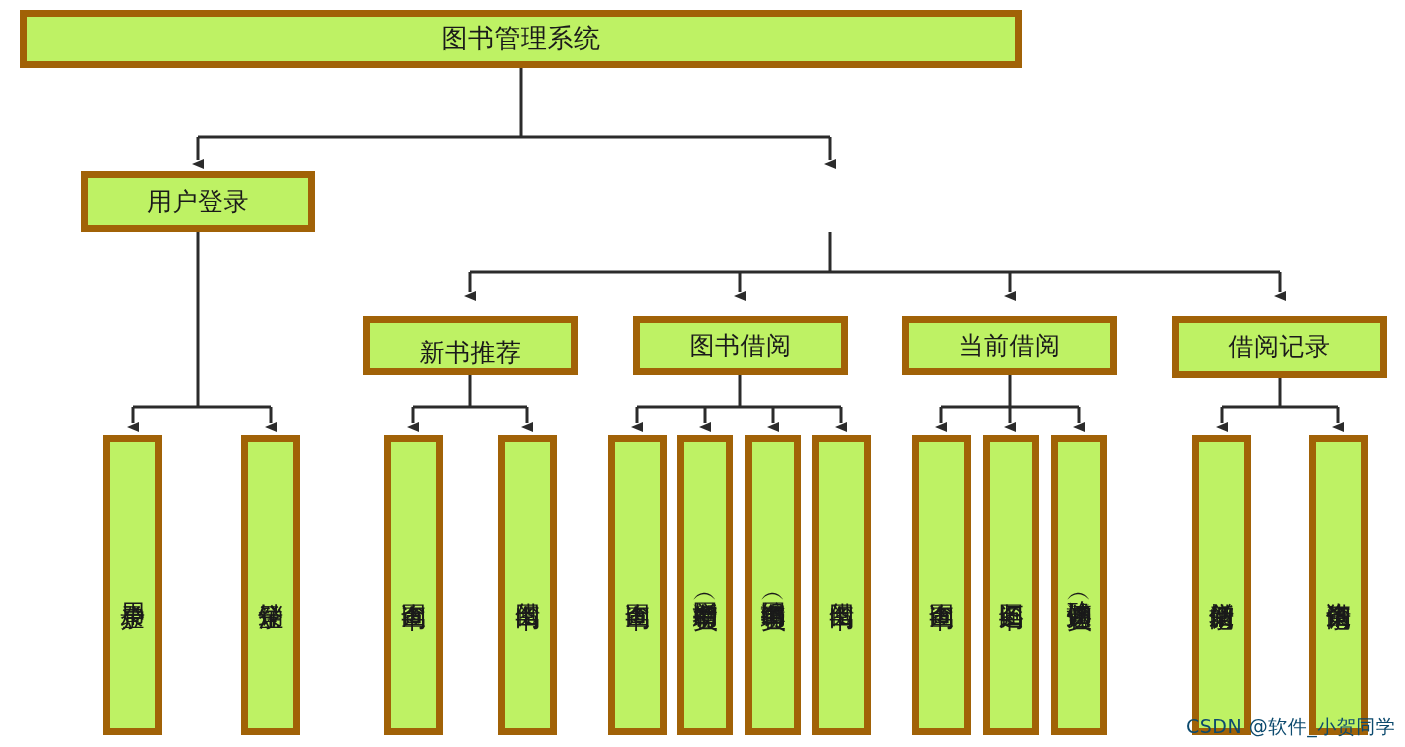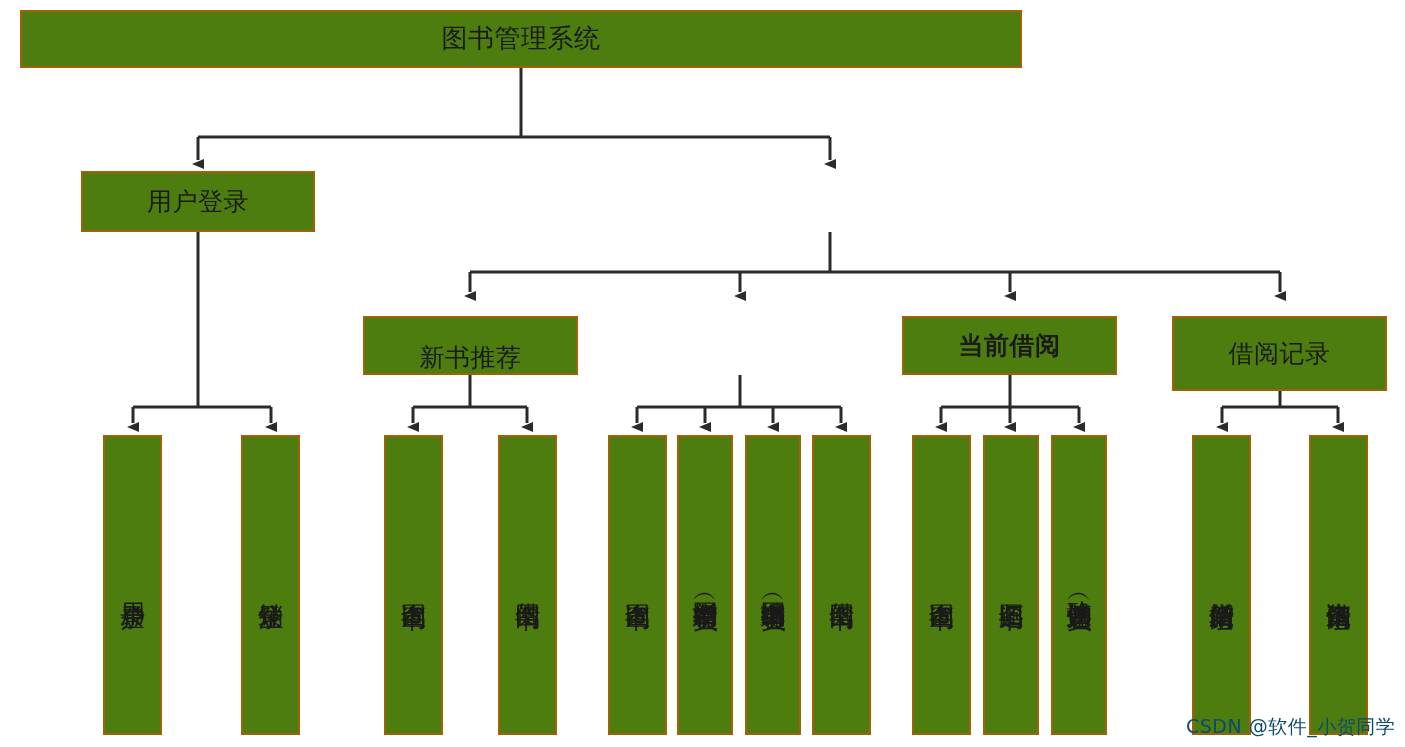--- a/index.html
+++ b/index.html
@@ -22,22 +22,22 @@
     position: absolute;
     left: 0;
     top: 0;
     width: 1405px;
     height: 747px;
     pointer-events: none;
   }
   .node {
     position: absolute;
     box-sizing: border-box;
-    border: 2px solid #a16207;
-    background: #4d7c0f;
+    border: 7px solid #a16207;
+    background: #bef264;
     display: flex;
     align-items: center;
     justify-content: center;
     color: #1a1a1a;
   }
   .node.horizontal {
     font-size: 25px;
     line-height: 1.2;
     letter-spacing: 0.5px;
   }
@@ -128,24 +128,27 @@
     <span class="label">图书管理系统</span>
   </div>
 
   <div class="node horizontal" style="left:81px; top:171px; width:234px; height:61px;">
     <span class="label">用户登录</span>
   </div>
 
   <div class="node horizontal" style="left:363px; top:316px; width:215px; height:59px;align-items:flex-end;">
     <span class="label">新书推荐</span>
   </div>
-  <div class="node horizontal" style="left:902px; top:316px; width:215px; height:59px;font-weight:bold;">
+  <div class="node horizontal" style="left:633px; top:316px; width:215px; height:59px;">
+    <span class="label">图书借阅</span>
+  </div>
+  <div class="node horizontal" style="left:902px; top:316px; width:215px; height:59px;">
     <span class="label">当前借阅</span>
   </div>
-  <div class="node horizontal" style="left:1172px; top:316px; width:215px; height:75px;">
+  <div class="node horizontal" style="left:1172px; top:316px; width:215px; height:62px;">
     <span class="label">借阅记录</span>
   </div>
 
   <div class="node vertical" style="left:103px; top:435px; width:59px; height:300px;">
     <span class="label">用户登录</span>
   </div>
   <div class="node vertical" style="left:241px; top:435px; width:59px; height:300px;">
     <span class="label">注销登录</span>
   </div>
 

